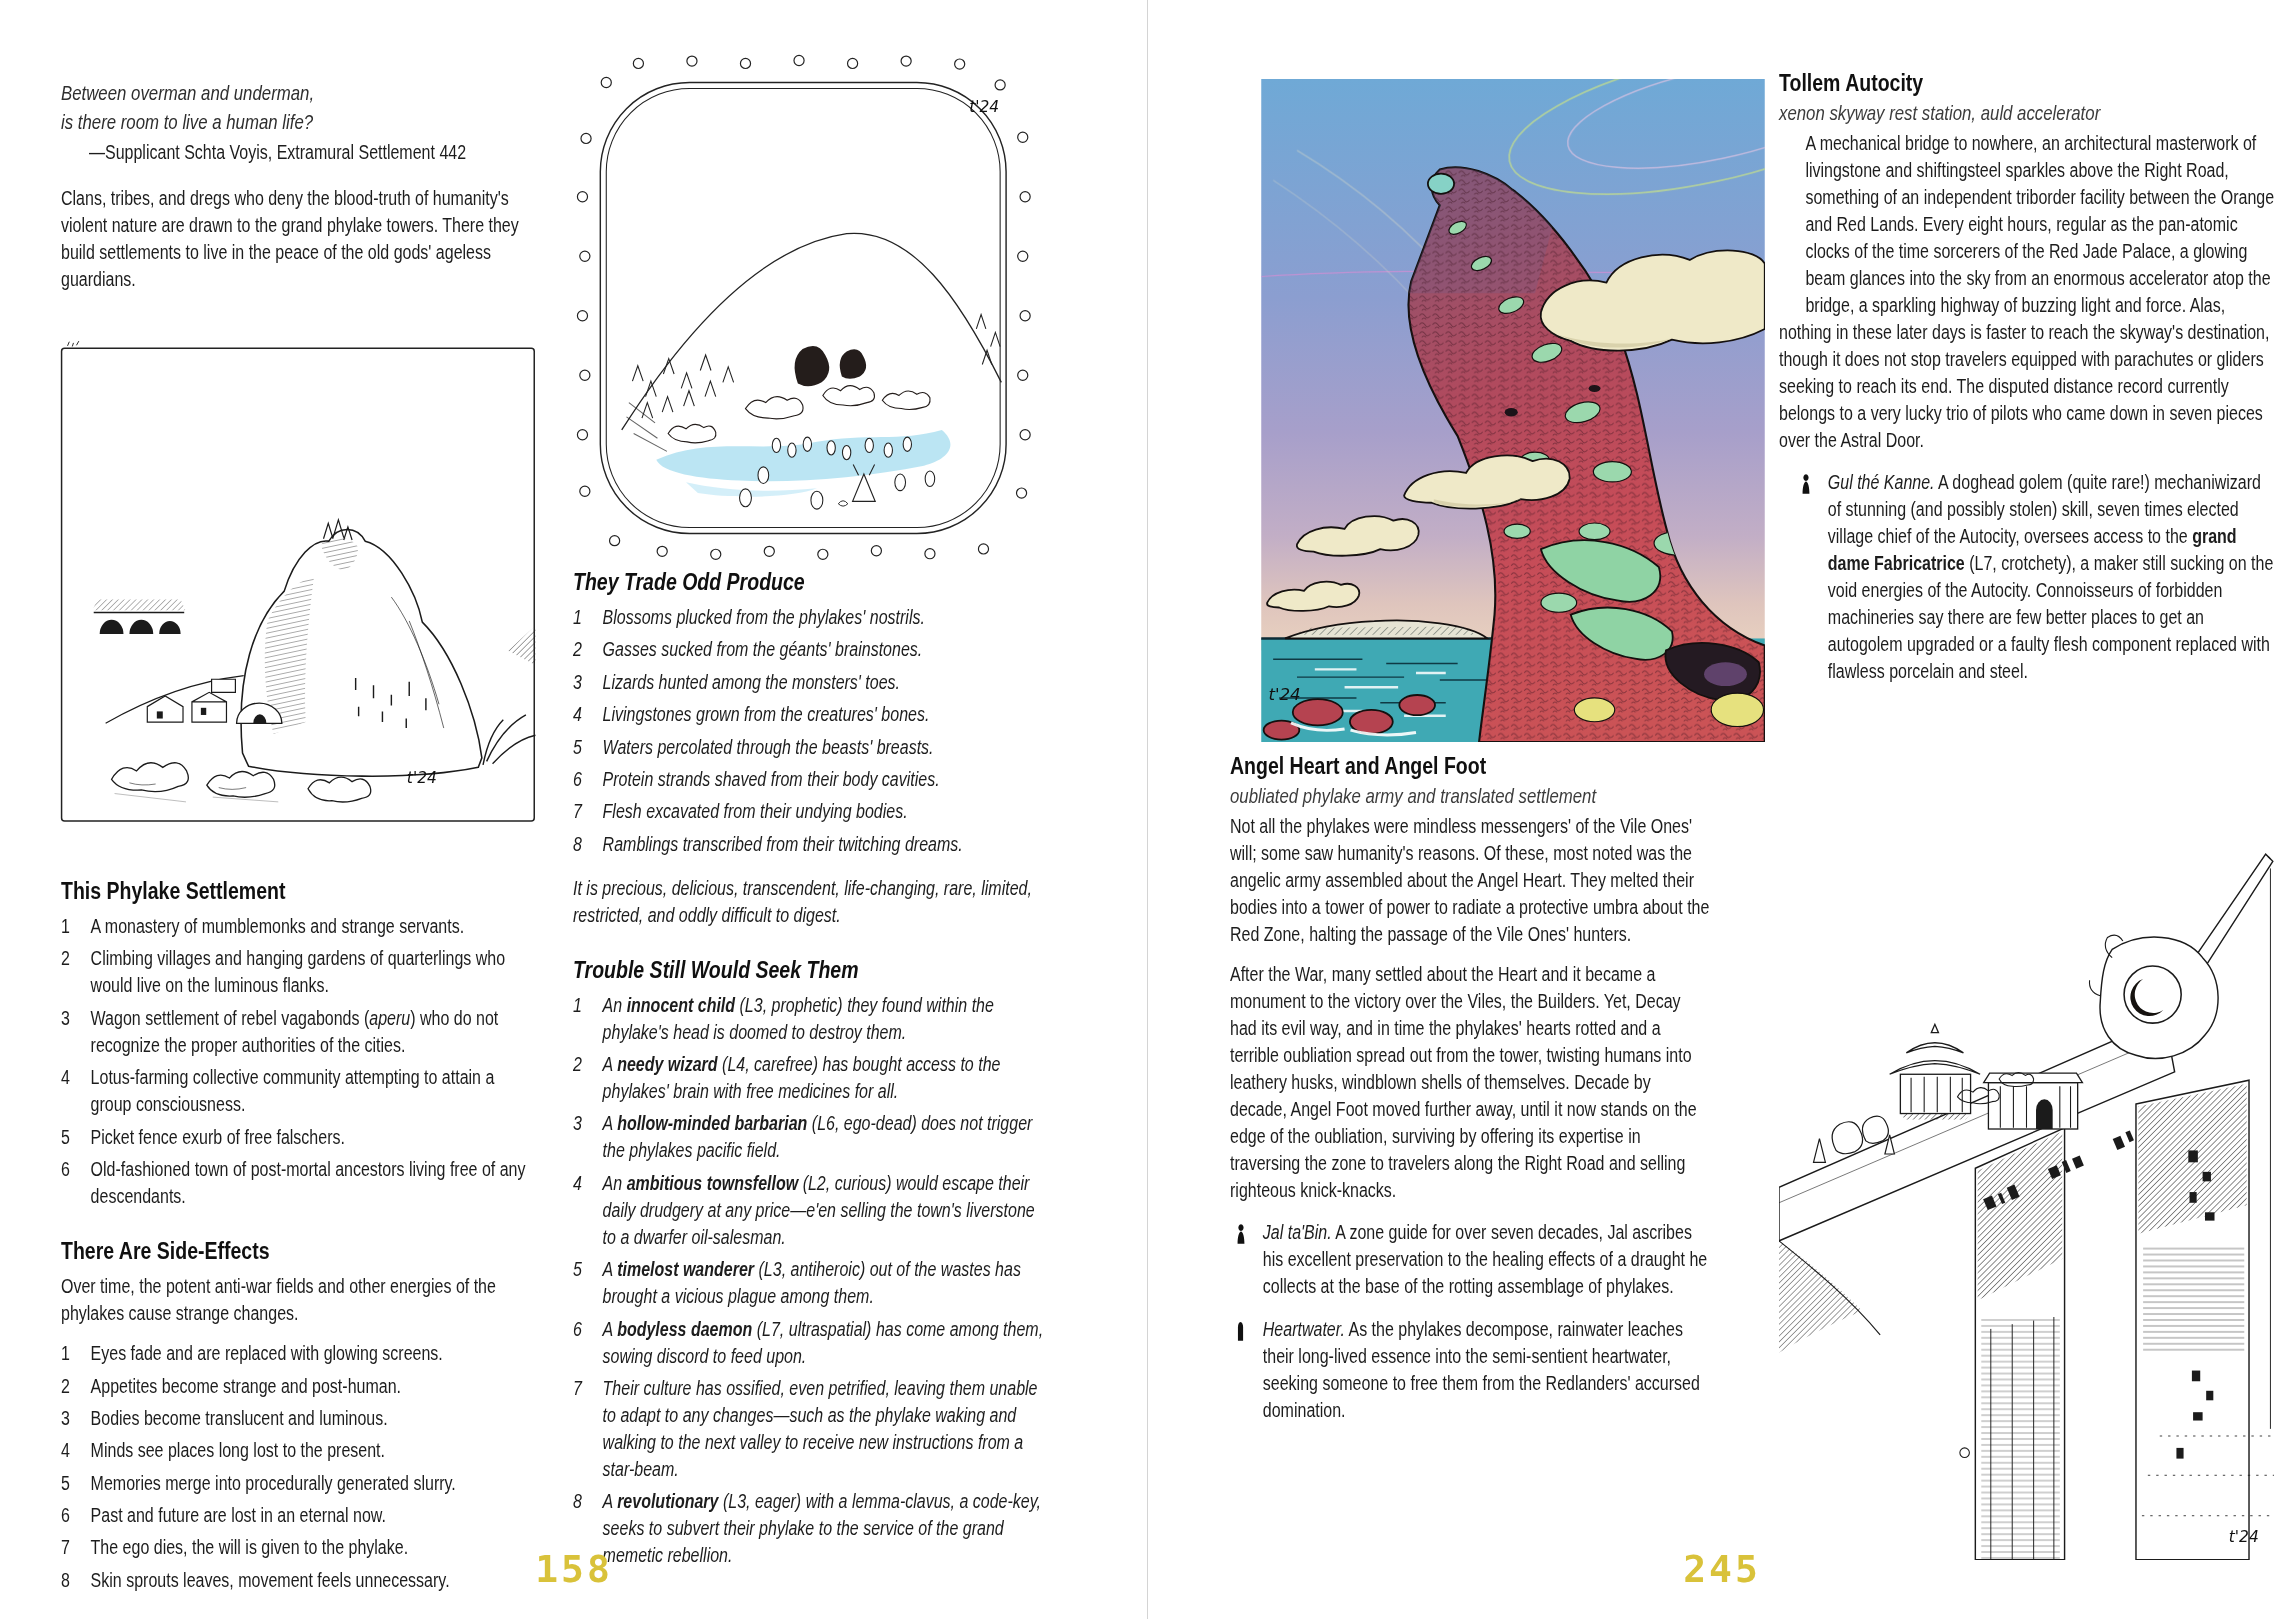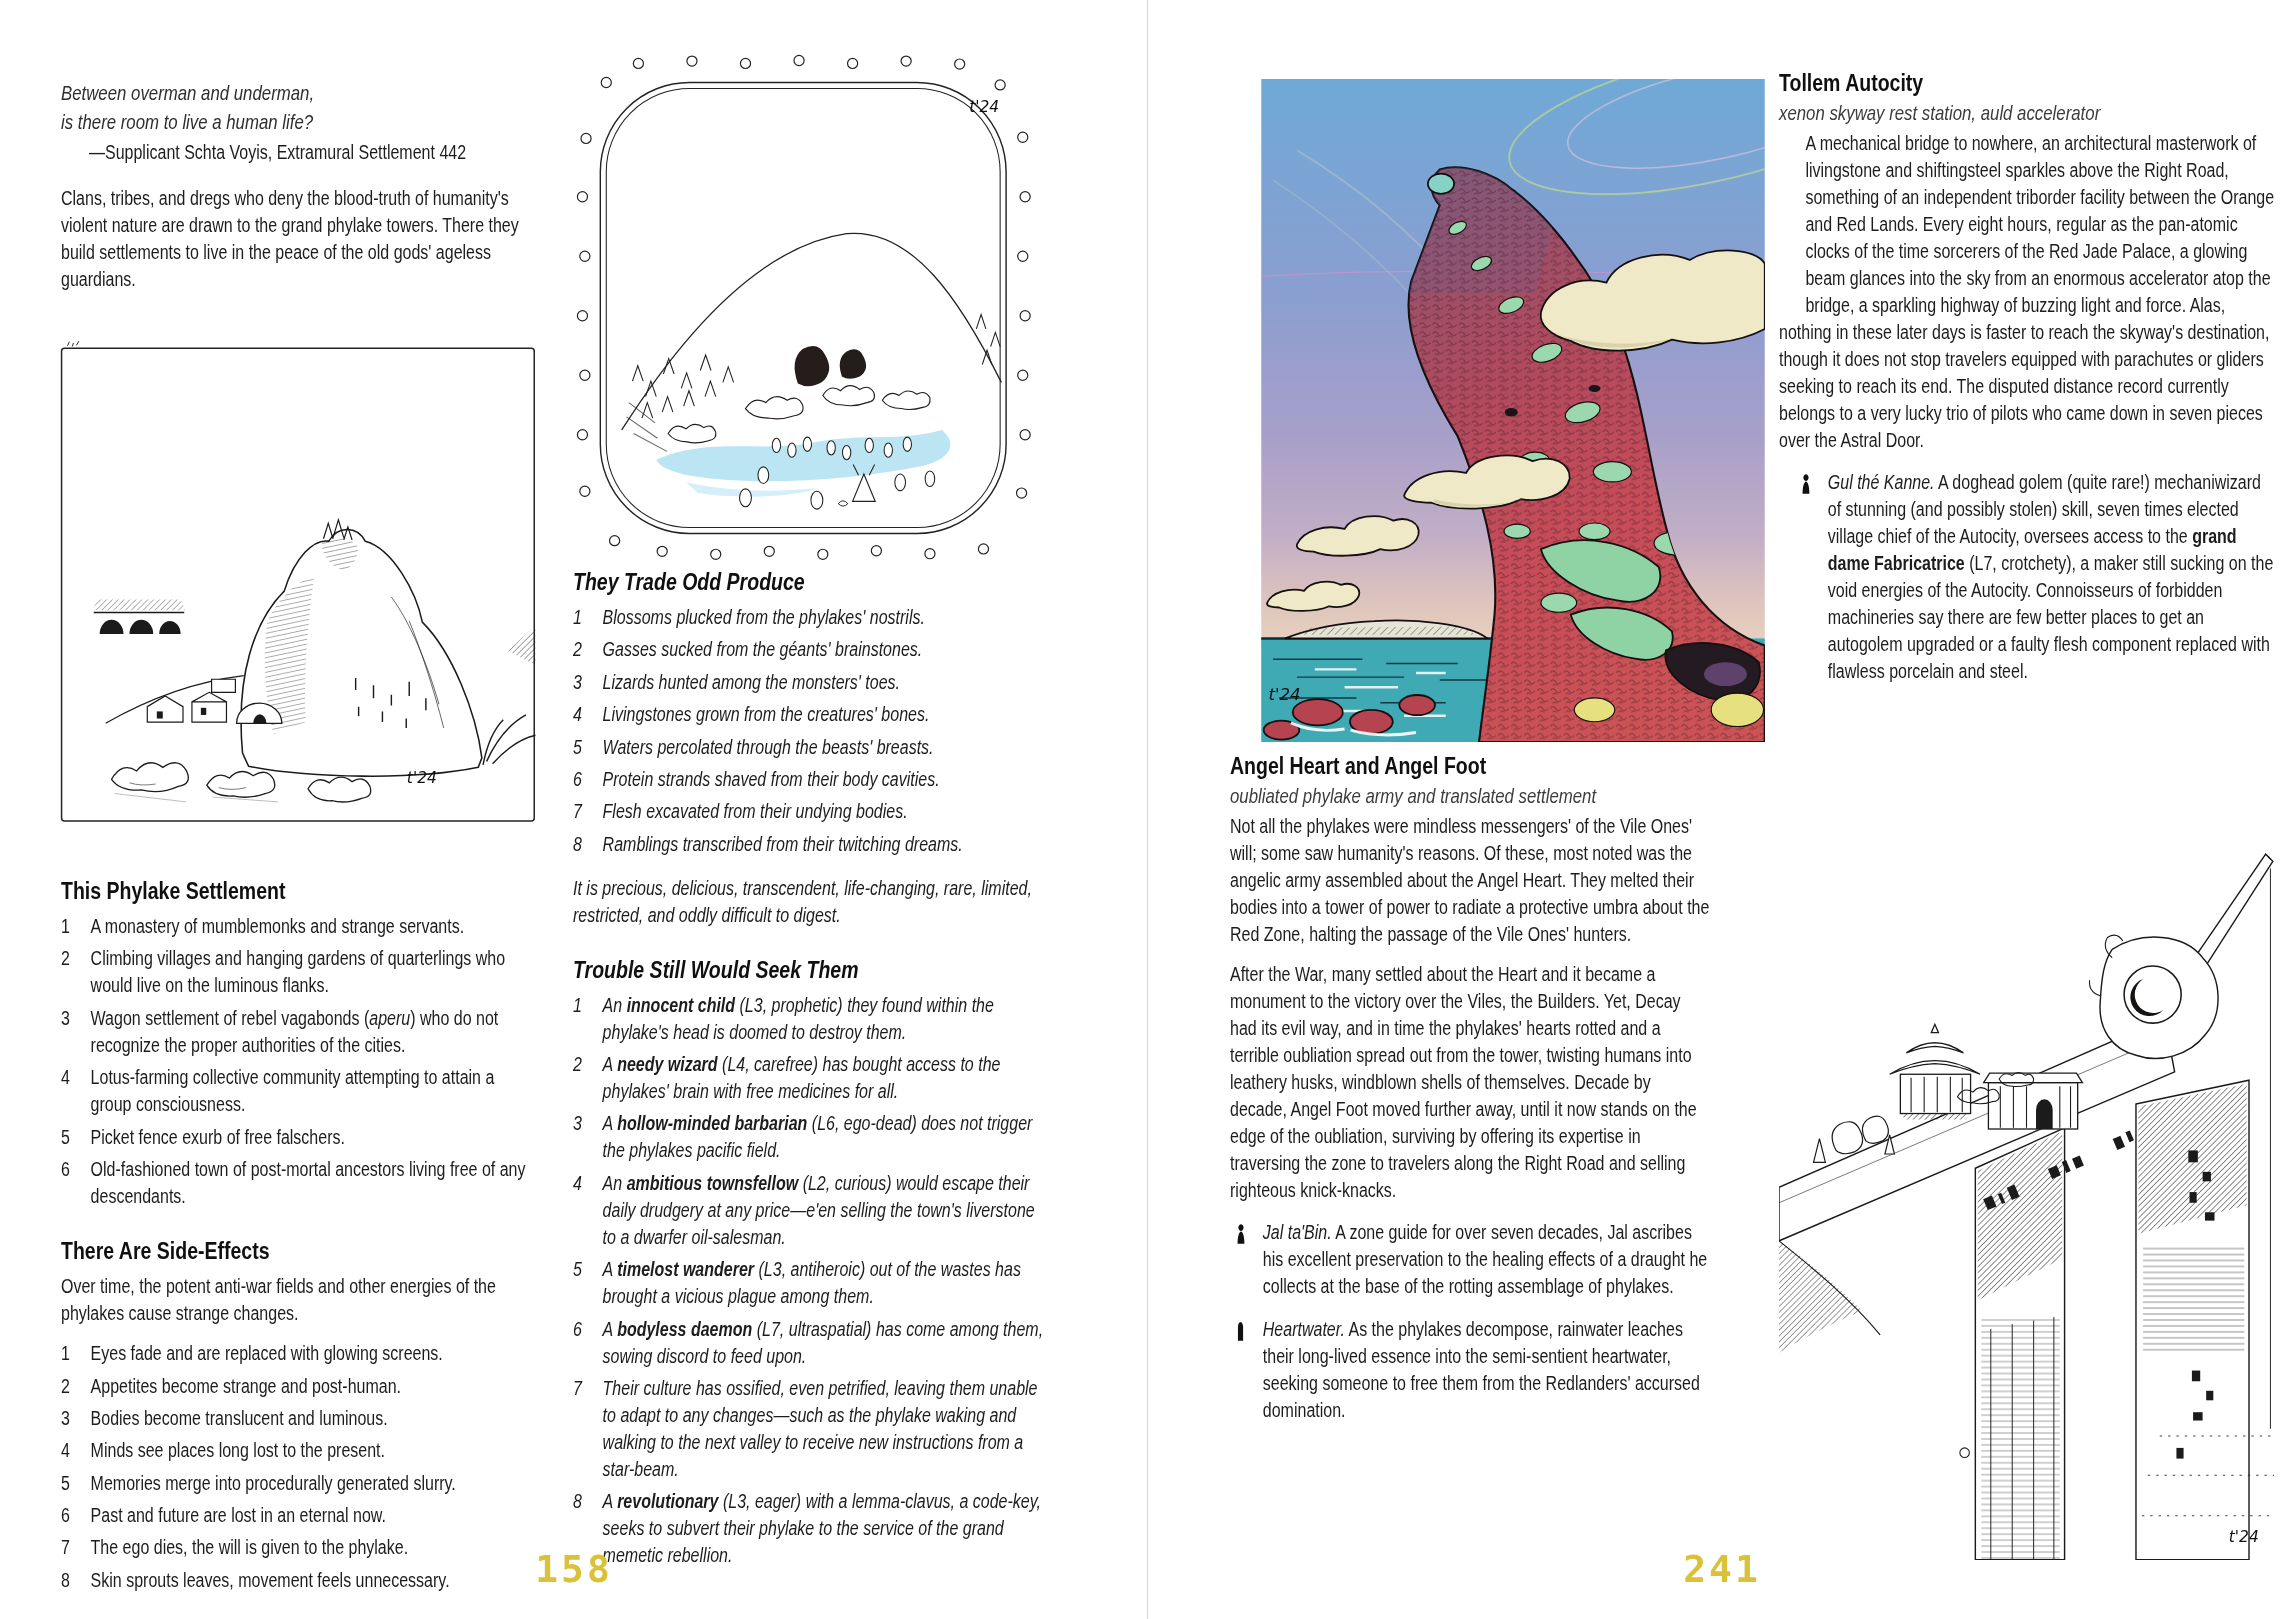--- a/index.html
+++ b/index.html
@@ -569,14 +569,14 @@
   <path d="M0,712 C40,740 90,780 140,830 C100,846 50,870 0,900 Z" fill="url(#hd1)" opacity="0.85"></path>
   <path d="M0,712 C60,760 120,810 170,870" stroke="#1b1b1b" stroke-width="2" fill="none"></path>
   <g fill="none" stroke="#1b1b1b" stroke-width="1.8">
     <path d="M300,470 q10,-18 26,-8 q12,-14 26,-2 q12,-8 18,6 q2,12 -12,12 q-18,6 -32,2 q-18,0 -26,-10 z"></path>
     <path d="M370,440 q8,-14 22,-6 q10,-10 22,0 q10,-6 14,6 q0,10 -10,10 q-16,4 -26,2 q-16,0 -22,-12 z"></path>
   </g>
   <circle cx="312" cy="1068" r="8" fill="none" stroke="#1b1b1b" stroke-width="1.8"></circle>
   <text x="756" y="1218" font-family="DejaVu Sans" font-style="italic" font-size="26" fill="#111">t'24</text>
 </svg>
 
-<div id="pageno-right" class="abs pageno">241</div>
+<div id="pageno-right" class="abs pageno">245</div>
 
 
 </body></html>

